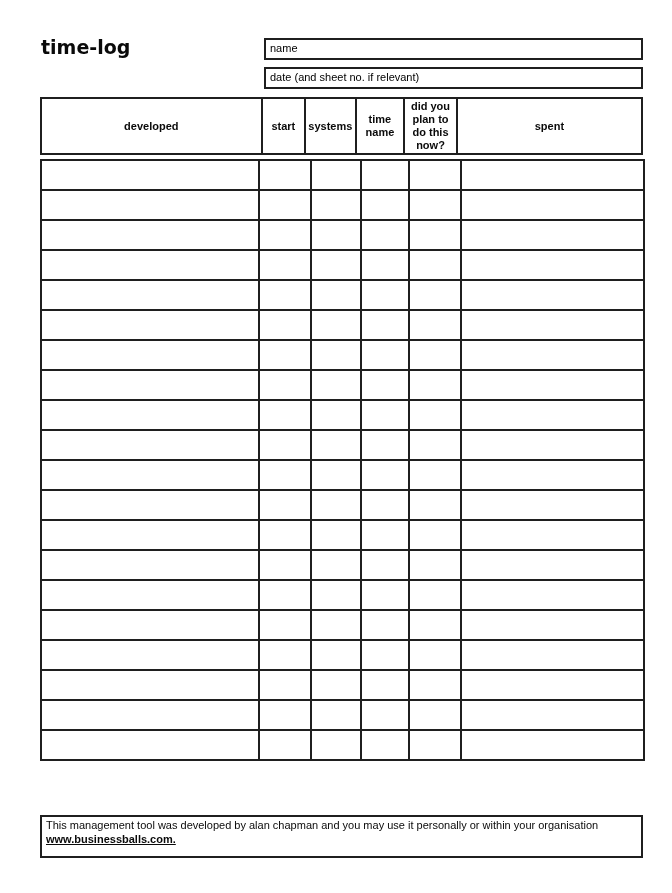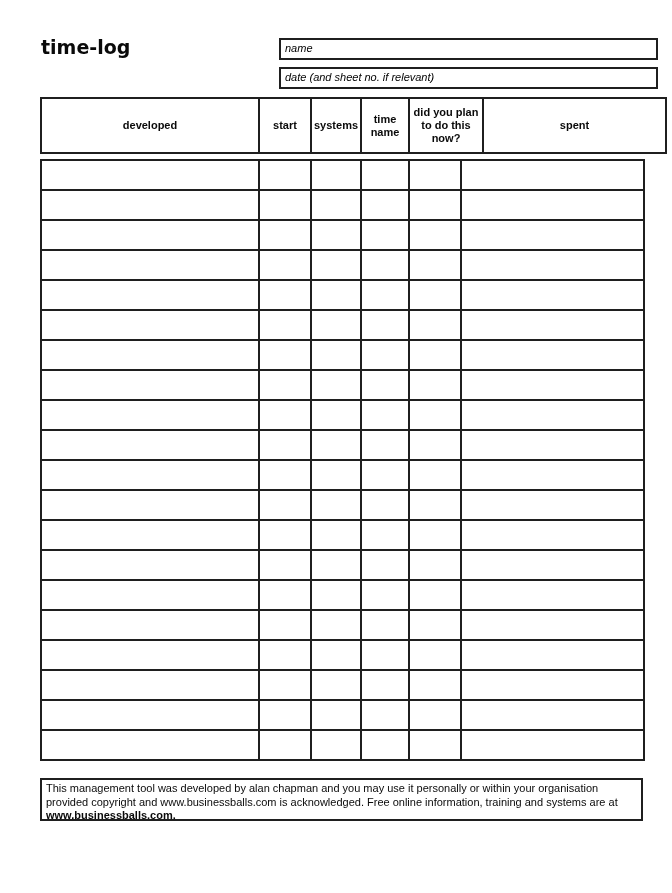--- a/index.html
+++ b/index.html
@@ -22,30 +22,29 @@
     top: 36px;
     margin: 0;
     font-family: "DejaVu Sans", sans-serif;
     font-weight: bold;
     font-size: 19px;
     line-height: 22px;
     color: #0a0a0a;
   }
   .field-box {
     position: absolute;
-    left: 279px;
+    left: 264px;
     width: 379px;
     height: 22px;
     border: 2px solid #1f1f1f;
     box-sizing: border-box;
     background: #ffffff;
     font-size: 11px;
     line-height: 13px;
     padding: 2px 0 0 4px;
-    font-style: italic;
   }
   .field-box.name  { top: 38px; }
   .field-box.date  { top: 67px; }
 
   table.log {
     position: absolute;
     left: 40px;
     border-collapse: collapse;
     table-layout: fixed;
     width: 603px;
@@ -67,21 +66,21 @@
     vertical-align: middle;
     padding: 1px 2px;
     color: #0a0a0a;
   }
   table.body-tbl { top: 159px; }
   table.body-tbl td { height: 30px; }
 
   .footer-box {
     position: absolute;
     left: 40px;
-    top: 778px;
+    top: 815px;
     width: 603px;
     height: 43px;
     border: 2px solid #1f1f1f;
     box-sizing: border-box;
     background: #ffffff;
     padding: 2px 0 0 4px;
     font-size: 11px;
     line-height: 13.5px;
     overflow: hidden;
   }
@@ -107,24 +106,24 @@
   </div>
 
   <div class="field-box date">
     <span>date (and sheet no. if relevant)</span>
   </div>
 
   <table class="log header-tbl">
     <thead>
       <tr>
           <th style="width: 218px;">developed</th>
-          <th style="width: 52px;">start</th>
+          <th style="width: 43px;">start</th>
           <th style="width: 50px;">systems</th>
           <th style="width: 48px;">time name</th>
-          <th style="width: 74px;">did you plan to do this now?</th>
+          <th style="width: 52px;">did you plan to do this now?</th>
           <th style="width: 183px;">spent</th>
         </tr>
     </thead>
   </table>
 
   <table class="log body-tbl">
     <tbody>
         <tr>
           <td style="width: 218px;"></td>
           <td style="width: 52px;"></td>
@@ -281,15 +280,15 @@
           <td style="width: 218px;"></td>
           <td style="width: 52px;"></td>
           <td style="width: 50px;"></td>
           <td style="width: 48px;"></td>
           <td style="width: 52px;"></td>
           <td style="width: 183px;"></td>
         </tr>
       </tbody>
   </table>
 
-  <div class="footer-box"><div class="footer-line">This management tool was developed by alan chapman and you may use it personally or within your organisation</div><div class="footer-line">provided copyright and www.businessballs.com is acknowledged.  Free online information, training and systems are at</div><div class="footer-line underlined">www.businessballs.com.</div></div>
+  <div class="footer-box"><div class="footer-line">This management tool was developed by alan chapman and you may use it personally or within your organisation</div><div class="footer-line underlined">www.businessballs.com.</div></div>
 
 </div>
 
 </body></html>

